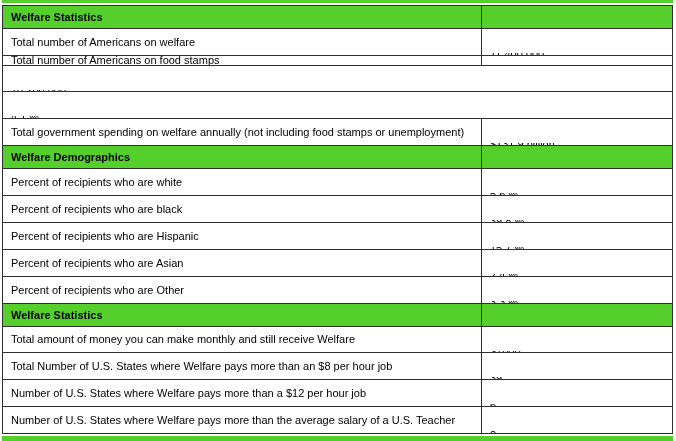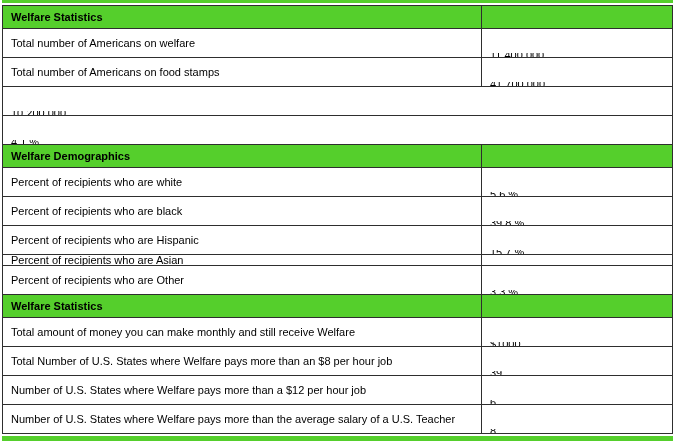--- a/index.html
+++ b/index.html
@@ -78,47 +78,51 @@
     <div class="row header-row">
       <div class="cell label-cell">Welfare Statistics</div>
       <div class="cell value-cell"></div>
     </div>
     <div class="row">
       <div class="cell label-cell">Total number of Americans on welfare</div>
       <div class="cell value-cell">11,400,000</div>
     </div>
     <div class="row">
       <div class="cell label-cell">Total number of Americans on food stamps</div>
-      <div class="cell value-cell">41,700,000</div>
     </div>
     <div class="row">
       <div class="cell value-cell">10,200,000</div>
     </div>
     <div class="row">
       <div class="cell value-cell">4.1 %</div>
+    </div>
+    <div class="row">
+      <div class="cell label-cell">Total government spending on welfare annually (not including food stamps or unemployment)</div>
+      <div class="cell value-cell">$131.9 billion</div>
     </div>
 
     <div class="row header-row">
       <div class="cell label-cell">Welfare Demographics</div>
       <div class="cell value-cell"></div>
     </div>
     <div class="row">
       <div class="cell label-cell">Percent of recipients who are white</div>
       <div class="cell value-cell">5.6 %</div>
     </div>
     <div class="row">
       <div class="cell label-cell">Percent of recipients who are black</div>
       <div class="cell value-cell">39.8 %</div>
     </div>
     <div class="row">
       <div class="cell label-cell">Percent of recipients who are Hispanic</div>
       <div class="cell value-cell">15.7 %</div>
     </div>
     <div class="row">
       <div class="cell label-cell">Percent of recipients who are Asian</div>
+      <div class="cell value-cell">2.4 %</div>
     </div>
     <div class="row">
       <div class="cell label-cell">Percent of recipients who are Other</div>
       <div class="cell value-cell">3.3 %</div>
     </div>
 
     <div class="row header-row">
       <div class="cell label-cell">Welfare Statistics</div>
       <div class="cell value-cell"></div>
     </div>

